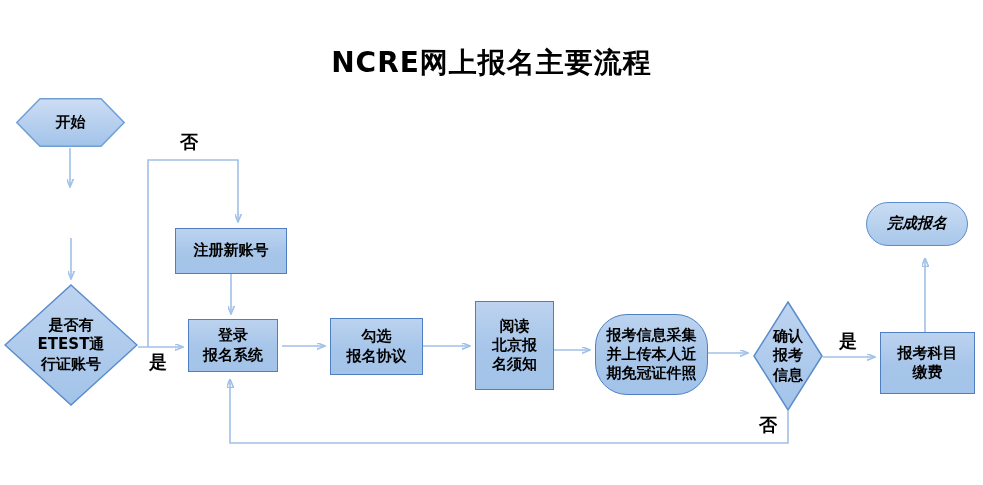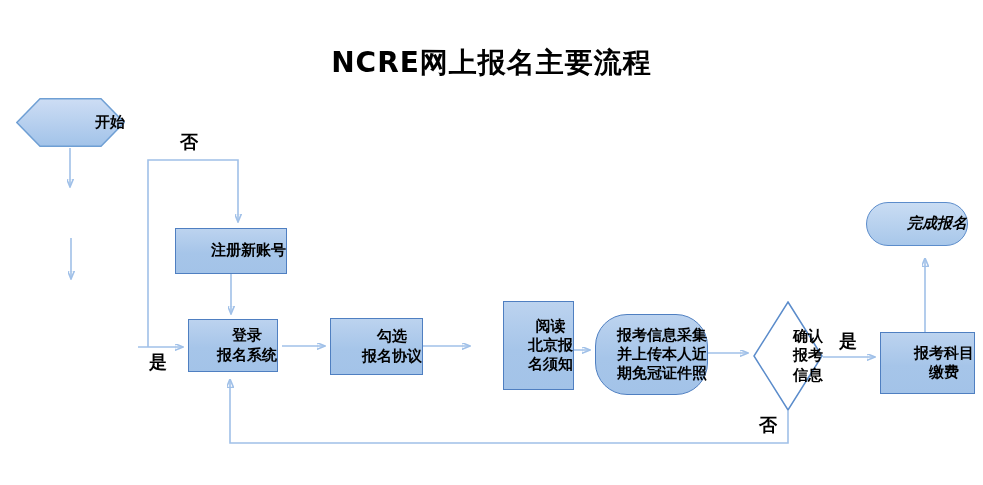--- a/index.html
+++ b/index.html
@@ -2,21 +2,21 @@
 <html><head>
 <meta charset="utf-8">
 <style>
   html,body{margin:0;padding:0;background:#ffffff;}
   body{font-family:"DejaVu Sans","Liberation Sans",sans-serif;}
   #canvas{position:relative;width:983px;height:485px;background:#ffffff;overflow:hidden;}
   .title{position:absolute;left:0;top:44px;width:983px;text-align:center;
          font-size:28px;font-weight:bold;color:#000;letter-spacing:1px;}
   .edges{position:absolute;left:0;top:0;width:983px;height:485px;}
   .edges path,.edges polyline{fill:none;stroke:#a0c0e8;stroke-width:1.6px;}
-  .node{position:absolute;display:flex;align-items:center;justify-content:flex-end;}
+  .node{position:absolute;display:flex;align-items:center;justify-content:center;}
   .node .shape{position:absolute;left:0;top:0;width:100%;height:100%;}
   .node-label{position:relative;z-index:2;white-space:pre-line;text-align:center;
               font-size:15px;font-weight:bold;color:#000;line-height:1.28;}
   .proc{background:linear-gradient(180deg,#bcd3ef 0%,#a6c5e9 55%,#a3c3e8 100%);
         border:1.5px solid #4f7fc1;box-sizing:border-box;}
   .term{background:linear-gradient(180deg,#c9dcf3 0%,#a8c7ea 100%);
         border:1.5px solid #5b8ccb;border-radius:24px;box-sizing:border-box;}
   .edge-label{position:absolute;font-size:18px;font-weight:bold;color:#000;
               transform:translate(-50%,-50%);}
 </style>
@@ -54,36 +54,50 @@
           <stop offset="0" stop-color="#cdddf4"></stop>
           <stop offset="1" stop-color="#a2c3e9"></stop>
         </linearGradient>
       </defs>
       <polygon points="24,0.8 85,0.8 108.2,24.5 85,48.2 24,48.2 0.8,24.5" fill="url(#hexGrad)" stroke="#6f9fd4" stroke-width="1.5"></polygon>
     </svg>
     <div class="node-label">开始</div>
   </div>
 
 
+  <div class="node" style="left:4px;top:284px;width:134px;height:122px;">
+    <svg class="shape" viewBox="0 0 134 122" preserveAspectRatio="none">
+      <defs>
+        <linearGradient id="diaGrad" x1="0" y1="0" x2="0" y2="1">
+          <stop offset="0" stop-color="#bed4f0"></stop>
+          <stop offset="1" stop-color="#a2c3e9"></stop>
+        </linearGradient>
+      </defs>
+      <polygon points="67,1 133,61 67,121 1,61" fill="url(#diaGrad)" stroke="#5b8ccb" stroke-width="1.5"></polygon>
+    </svg>
+    <div class="node-label">是否有
+ETEST通
+行证账号</div>
+  </div>
 
   <div class="node proc" style="left:175px;top:228px;width:112px;height:46px;">
     <div class="node-label">注册新账号</div>
   </div>
 
   <div class="node proc" style="left:188px;top:319px;width:90px;height:53px;">
     <div class="node-label">登录
 报名系统</div>
   </div>
 
   <div class="node proc" style="left:330px;top:318px;width:93px;height:57px;">
     <div class="node-label">勾选
 报名协议</div>
   </div>
 
-  <div class="node proc" style="left:475px;top:301px;width:71px;height:89px;margin-left:28px;">
+  <div class="node proc" style="left:475px;top:301px;width:79px;height:89px;">
     <div class="node-label">阅读
 北京报
 名须知</div>
   </div>
 
   <div class="node proc" style="left:595px;top:314px;width:113px;height:81px;border-radius:32px;">
     <div class="node-label">报考信息采集
 并上传本人近
 期免冠证件照</div>
   </div>

